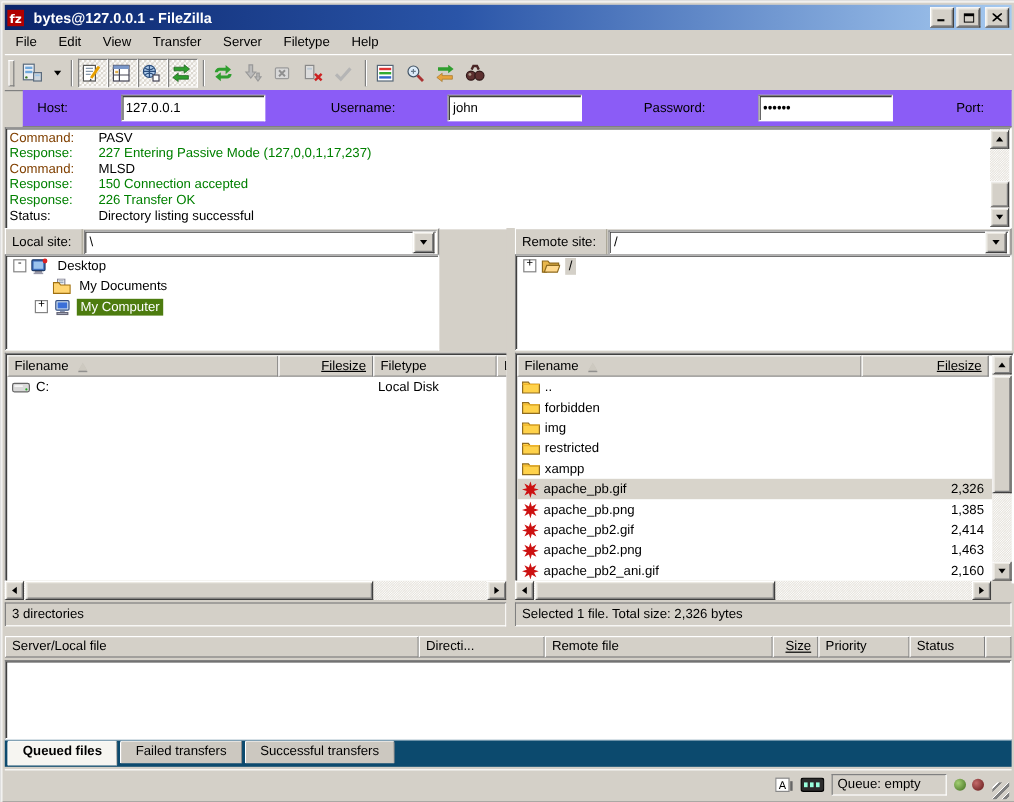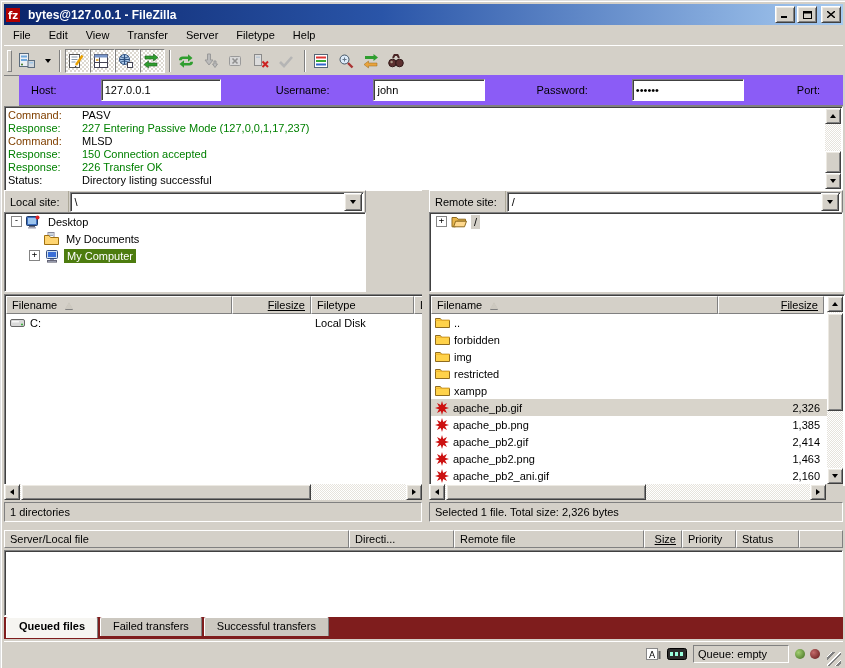--- a/index.html
+++ b/index.html
@@ -77,21 +77,21 @@
     box-shadow:inset 1px 1px 0 #ece9e2, inset -1px -1px 0 #808080;box-sizing:border-box;}
   .arr-up{width:0;height:0;border-left:3px solid transparent;border-right:3px solid transparent;border-bottom:4px solid #000;}
   .arr-dn{width:0;height:0;border-left:3px solid transparent;border-right:3px solid transparent;border-top:4px solid #000;}
   .arr-lf{width:0;height:0;border-top:3px solid transparent;border-bottom:3px solid transparent;border-right:4px solid #000;}
   .arr-rt{width:0;height:0;border-top:3px solid transparent;border-bottom:3px solid transparent;border-left:4px solid #000;}
   .status-strip{position:absolute;height:20px;display:flex;align-items:center;padding-left:5px;background:#d4d0c8;
     border:1px solid;border-color:#808080 #fff #fff #808080;box-sizing:border-box;}
   .qheader{position:absolute;left:3px;top:529px;right:3px;height:20px;display:flex;overflow:hidden;background:#d4d0c8;}
   .qbody{position:absolute;left:3px;top:549px;right:3px;height:64px;background:#fff;
     border:1px solid;border-color:#808080 #fff #fff #808080;box-shadow:inset 1px 1px 0 #404040;}
-  .tabs{position:absolute;left:3px;top:615px;right:3px;height:22px;display:flex;align-items:flex-start;padding-left:2px;background:#7f1d1d;border-top:1px solid #fff;}
+  .tabs{position:absolute;left:3px;top:615px;right:3px;height:22px;display:flex;align-items:flex-start;padding-left:2px;background:#0c4a6e;border-top:1px solid #fff;}
   .tab{height:19px;margin-right:2px;padding:2px 12px 0 12px;background:#ccc8c0;
     border:1px solid;border-color:#fff #808080 #808080 #fff;border-bottom:none;border-radius:2px 2px 0 0;box-sizing:border-box;}
   .tab.active{background:#f6f5f1;font-weight:bold;height:21px;}
   .statusbar{position:absolute;left:3px;top:640px;right:3px;height:24px;background:#d4d0c8;display:flex;align-items:center;justify-content:flex-end;border-top:1px solid #fff;}
   .sb-item{margin-right:6px;display:flex;align-items:center;}
   .queue-field{height:18px;min-width:96px;display:flex;align-items:center;padding:0 4px;background:#d4d0c8;
     border:1px solid;border-color:#808080 #fff #fff #808080;box-sizing:border-box;}
   .led{width:10px;height:10px;border-radius:50%;margin-right:5px;}
   .led-green{background:radial-gradient(circle at 35% 35%,#a3cf72,#3e6b1e);}
   .led-red{background:radial-gradient(circle at 35% 35%,#c46a6a,#5e1515);}
@@ -576,31 +576,31 @@
     <span class="sb-btn" style="left:0;top:0;">
         <span class="arr-lf"></span>
       </span>
     <span class="sb-thumb" style="top:0;height:16px;left:17px;width:200px;"></span>
     <span class="sb-btn" style="right:0;top:0;">
         <span class="arr-rt"></span>
       </span>
   </div>
   <div style="position:absolute;left:825px;top:483px;width:17px;height:16px;background:#d4d0c8;"></div>
 
-  <div class="status-strip" style="left:3px;top:501px;width:418px;">1 directories</div>
+  <div class="status-strip" style="left:3px;top:501px;width:418px;">3 directories</div>
   <div class="status-strip" style="left:428px;top:501px;width:414px;">Selected 1 file. Total size: 2,326 bytes</div>
 
   <div class="splitter"></div>
 
   <div class="qheader" id="queue-header">
       <div class="hcell" style="width: 345px;">Server/Local file</div>
       <div class="hcell" style="width: 105px;">Directi...</div>
       <div class="hcell" style="width: 190px;">Remote file</div>
       <div class="hcell right" style="width: 38px;">Size</div>
-      <div class="hcell" style="width: 54px;">Priority</div>
+      <div class="hcell" style="width: 76px;">Priority</div>
       <div class="hcell" style="width: 63px;">Status</div>
       <div class="hcell" style="flex: 1 1 0%;"></div>
     </div>
   <div class="qbody"></div>
 
   <div class="tabs" id="queue-tabs">
       <div class="tab active">Queued files</div>
       <div class="tab">Failed transfers</div>
       <div class="tab">Successful transfers</div>
     </div>

